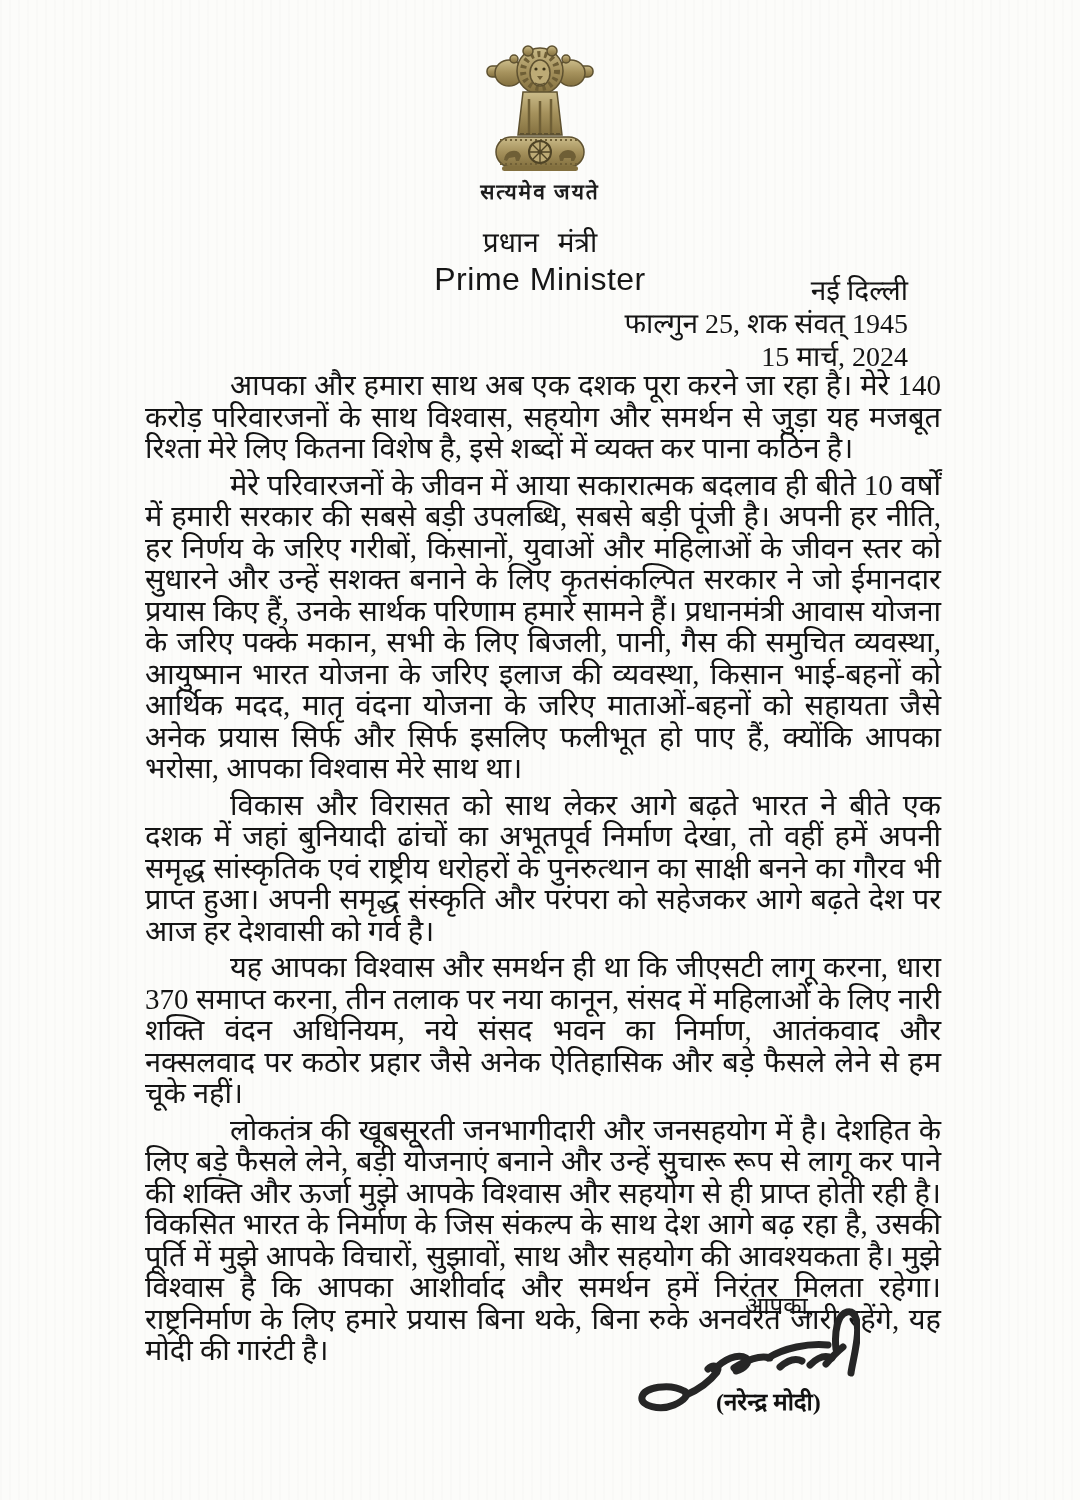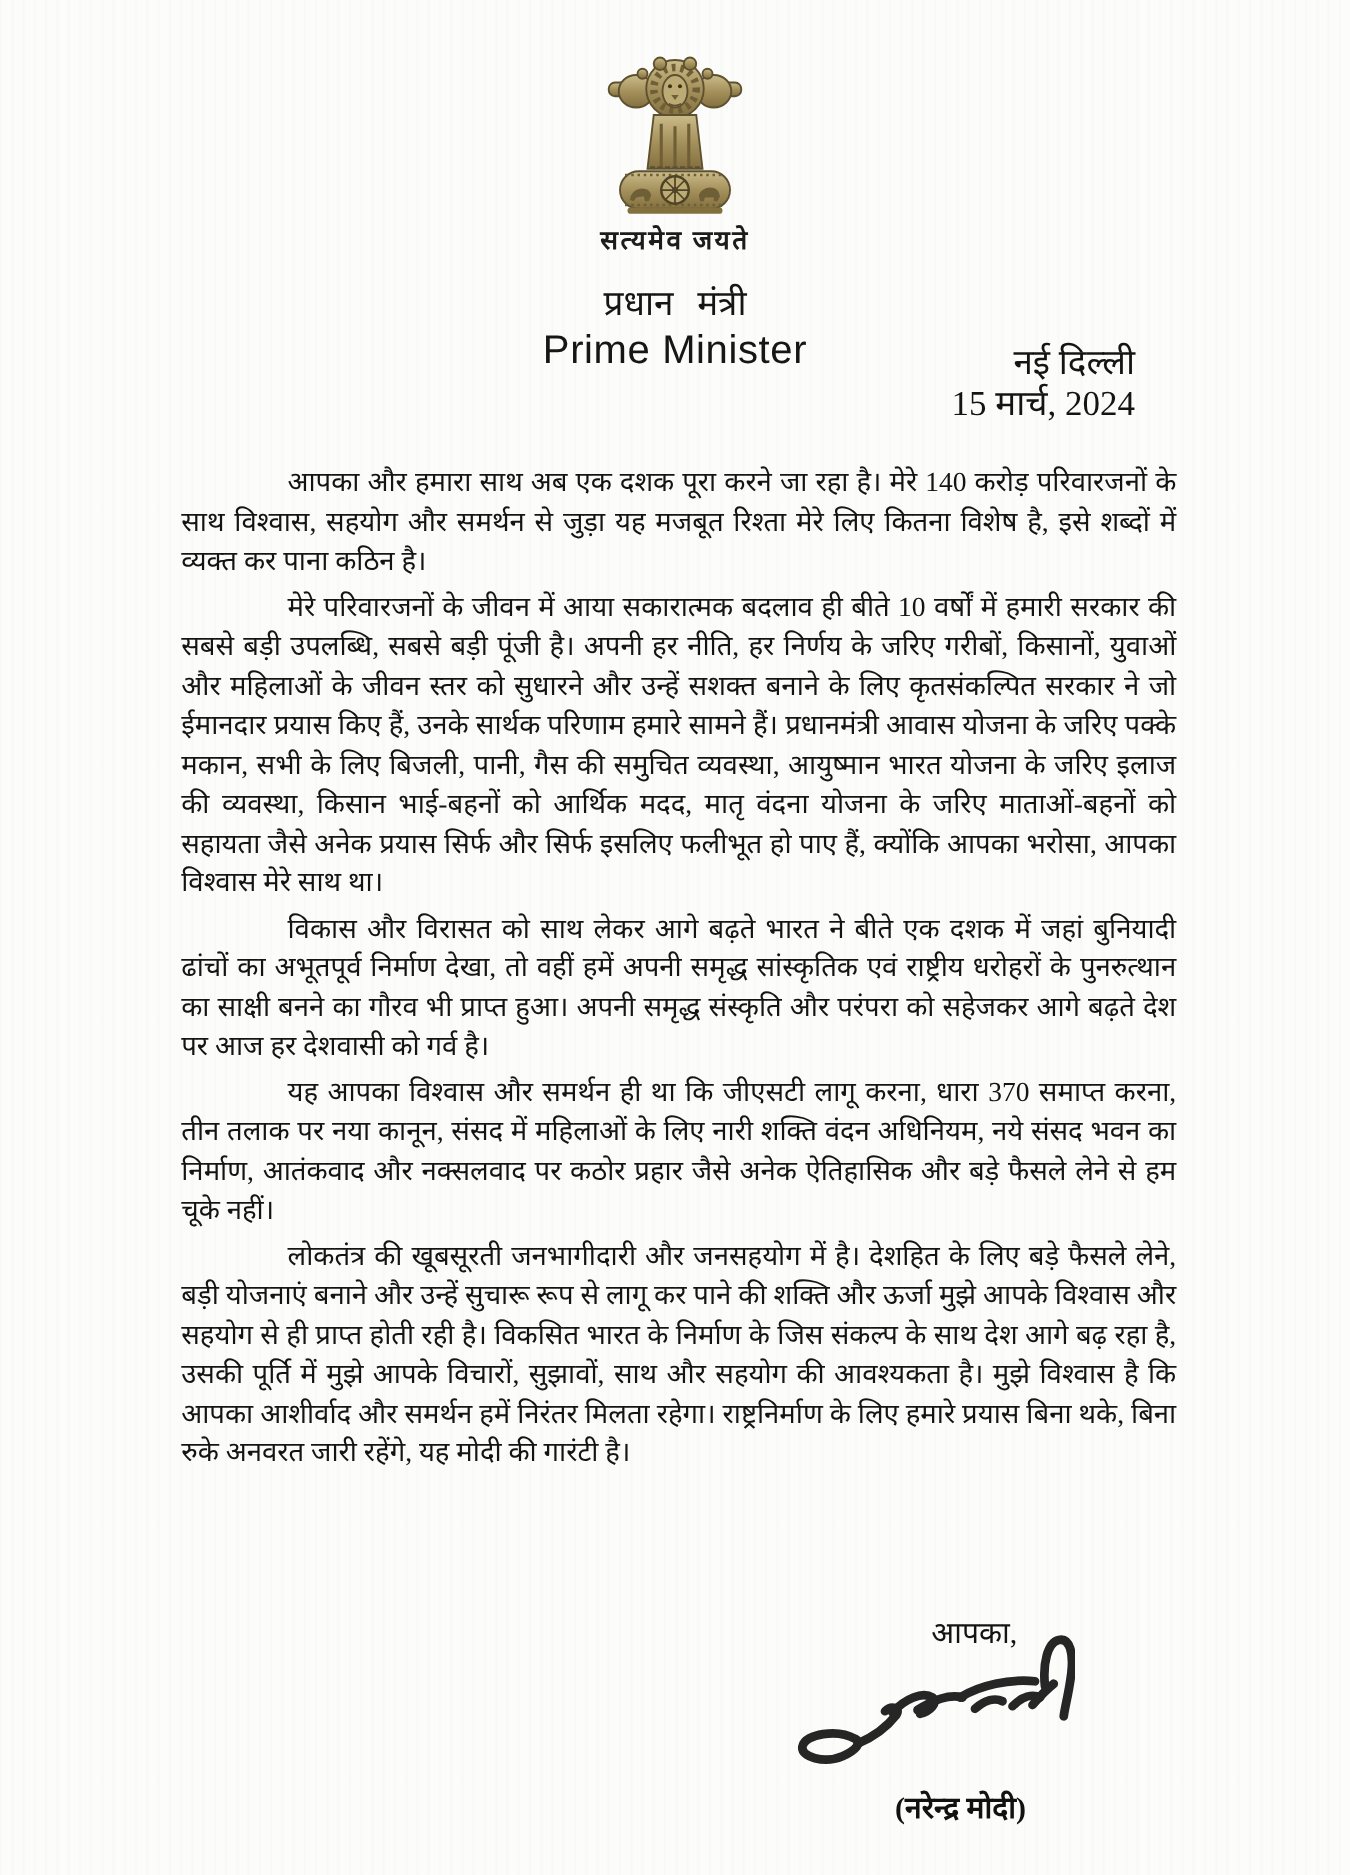--- a/index.html
+++ b/index.html
@@ -21,28 +21,28 @@
   .title-en{font-family:"Liberation Sans","DejaVu Sans",sans-serif;font-size:32px;margin-top:1px;letter-spacing:0.5px;color:#161616;}
   .dateblock{
     position:absolute;right:172px;top:274px;
     text-align:right;font-size:28px;line-height:33px;color:#141414;
   }
   .body{
     position:absolute;left:145px;top:370px;width:796px;
   }
   .salutation{font-size:25px;font-weight:bold;margin:0 0 11px 0;color:#111;}
   .para{
-    font-size:22px;line-height:31.5px;
+    font-size:29px;line-height:31.5px;
     text-align:justify;text-indent:85px;
     margin:0 0 5px 0;color:#141414;
   }
   .closing{text-align:left;margin-top:3px;}
   .signoff{position:absolute;left:745px;top:1288px;font-size:24px;color:#141414;}
   .signature{position:absolute;left:630px;top:1307px;width:230px;height:105px;}
-  .signatory{position:absolute;left:716px;top:1428px;font-size:24px;font-weight:bold;color:#111;}
+  .signatory{position:absolute;left:716px;top:1384px;font-size:24px;font-weight:bold;color:#111;}
 </style>
 </head>
 <body>
 
 <div class="page">
 
   <div class="header">
     <div class="emblem">
       <svg width="112" height="134" viewBox="0 0 112 134" xmlns="http://www.w3.org/2000/svg">
         <defs>
@@ -93,20 +93,21 @@
         <rect x="18" y="127" width="76" height="5" rx="2.5" fill="#83703f"></rect>
       </svg>
     </div>
     <div class="motto">सत्यमेव जयते</div>
     <div class="title-hi">प्रधान मंत्री</div>
     <div class="title-en">Prime Minister</div>
   </div>
 
   <div class="dateblock">
     <div>नई दिल्ली</div>
+    <div>फाल्गुन 25, शक संवत् 1945</div>
     <div>15 मार्च, 2024</div>
   </div>
 
   <div class="body">
     <p class="para">आपका और हमारा साथ अब एक दशक पूरा करने जा रहा है। मेरे 140 करोड़ परिवारजनों के साथ विश्वास, सहयोग और समर्थन से जुड़ा यह मजबूत रिश्ता मेरे लिए कितना विशेष है, इसे शब्दों में व्यक्त कर पाना कठिन है।</p>
     <p class="para">मेरे परिवारजनों के जीवन में आया सकारात्मक बदलाव ही बीते 10 वर्षों में हमारी सरकार की सबसे बड़ी उपलब्धि, सबसे बड़ी पूंजी है। अपनी हर नीति, हर निर्णय के जरिए गरीबों, किसानों, युवाओं और महिलाओं के जीवन स्तर को सुधारने और उन्हें सशक्त बनाने के लिए कृतसंकल्पित सरकार ने जो ईमानदार प्रयास किए हैं, उनके सार्थक परिणाम हमारे सामने हैं। प्रधानमंत्री आवास योजना के जरिए पक्के मकान, सभी के लिए बिजली, पानी, गैस की समुचित व्यवस्था, आयुष्मान भारत योजना के जरिए इलाज की व्यवस्था, किसान भाई-बहनों को आर्थिक मदद, मातृ वंदना योजना के जरिए माताओं-बहनों को सहायता जैसे अनेक प्रयास सिर्फ और सिर्फ इसलिए फलीभूत हो पाए हैं, क्योंकि आपका भरोसा, आपका विश्वास मेरे साथ था।</p>
     <p class="para">विकास और विरासत को साथ लेकर आगे बढ़ते भारत ने बीते एक दशक में जहां बुनियादी ढांचों का अभूतपूर्व निर्माण देखा, तो वहीं हमें अपनी समृद्ध सांस्कृतिक एवं राष्ट्रीय धरोहरों के पुनरुत्थान का साक्षी बनने का गौरव भी प्राप्त हुआ। अपनी समृद्ध संस्कृति और परंपरा को सहेजकर आगे बढ़ते देश पर आज हर देशवासी को गर्व है।</p>
     <p class="para">यह आपका विश्वास और समर्थन ही था कि जीएसटी लागू करना, धारा 370 समाप्त करना, तीन तलाक पर नया कानून, संसद में महिलाओं के लिए नारी शक्ति वंदन अधिनियम, नये संसद भवन का निर्माण, आतंकवाद और नक्सलवाद पर कठोर प्रहार जैसे अनेक ऐतिहासिक और बड़े फैसले लेने से हम चूके नहीं।</p>
     <p class="para">लोकतंत्र की खूबसूरती जनभागीदारी और जनसहयोग में है। देशहित के लिए बड़े फैसले लेने, बड़ी योजनाएं बनाने और उन्हें सुचारू रूप से लागू कर पाने की शक्ति और ऊर्जा मुझे आपके विश्वास और सहयोग से ही प्राप्त होती रही है। विकसित भारत के निर्माण के जिस संकल्प के साथ देश आगे बढ़ रहा है, उसकी पूर्ति में मुझे आपके विचारों, सुझावों, साथ और सहयोग की आवश्यकता है। मुझे विश्वास है कि आपका आशीर्वाद और समर्थन हमें निरंतर मिलता रहेगा। राष्ट्रनिर्माण के लिए हमारे प्रयास बिना थके, बिना रुके अनवरत जारी रहेंगे, यह मोदी की गारंटी है।</p>
   </div>

